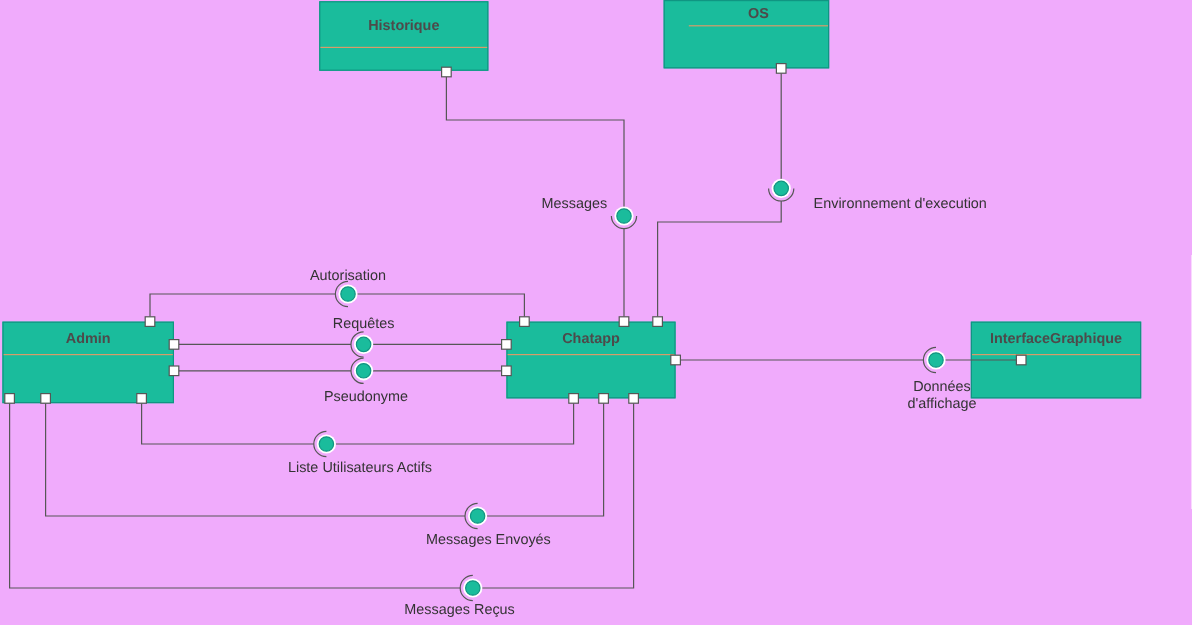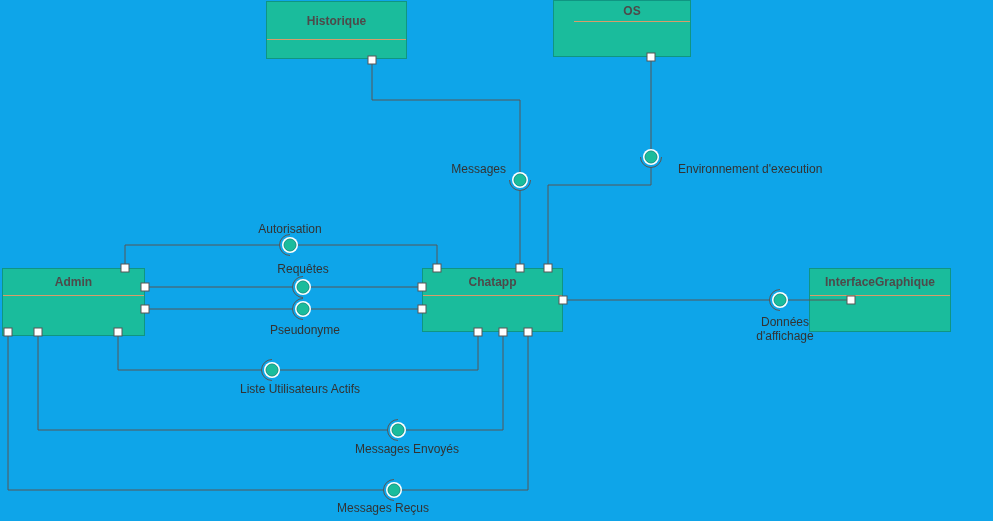--- a/index.html
+++ b/index.html
@@ -1,20 +1,20 @@
 <!DOCTYPE html>
 <html><head>
 <meta charset="utf-8">
 <style>
   html, body { margin: 0; padding: 0; background: #ffffff; }
   .canvas {
     position: relative;
     width: 993px;
     height: 521px;
-    background: #0ea5e9;
+    background: #f0abfc;
     font-family: "Liberation Sans", sans-serif;
     overflow: hidden;
   }
   .component {
     position: absolute;
     background: #1ABC9C;
     border: 1px solid #109582;
     box-sizing: border-box;
     z-index: 1;
   }

